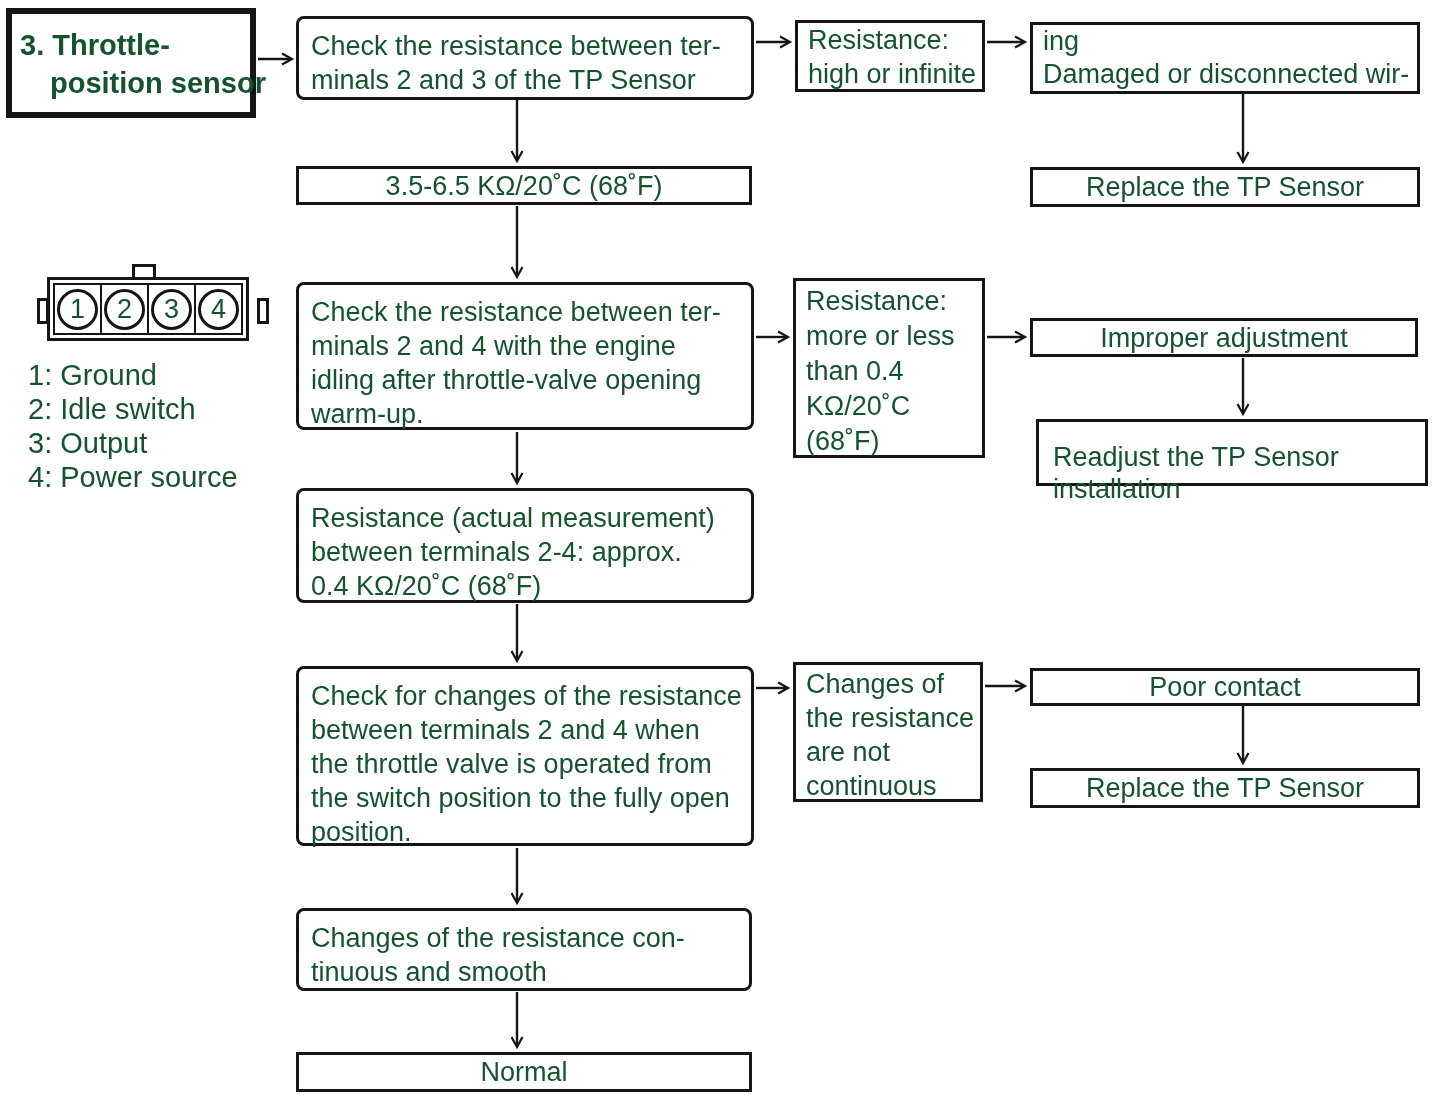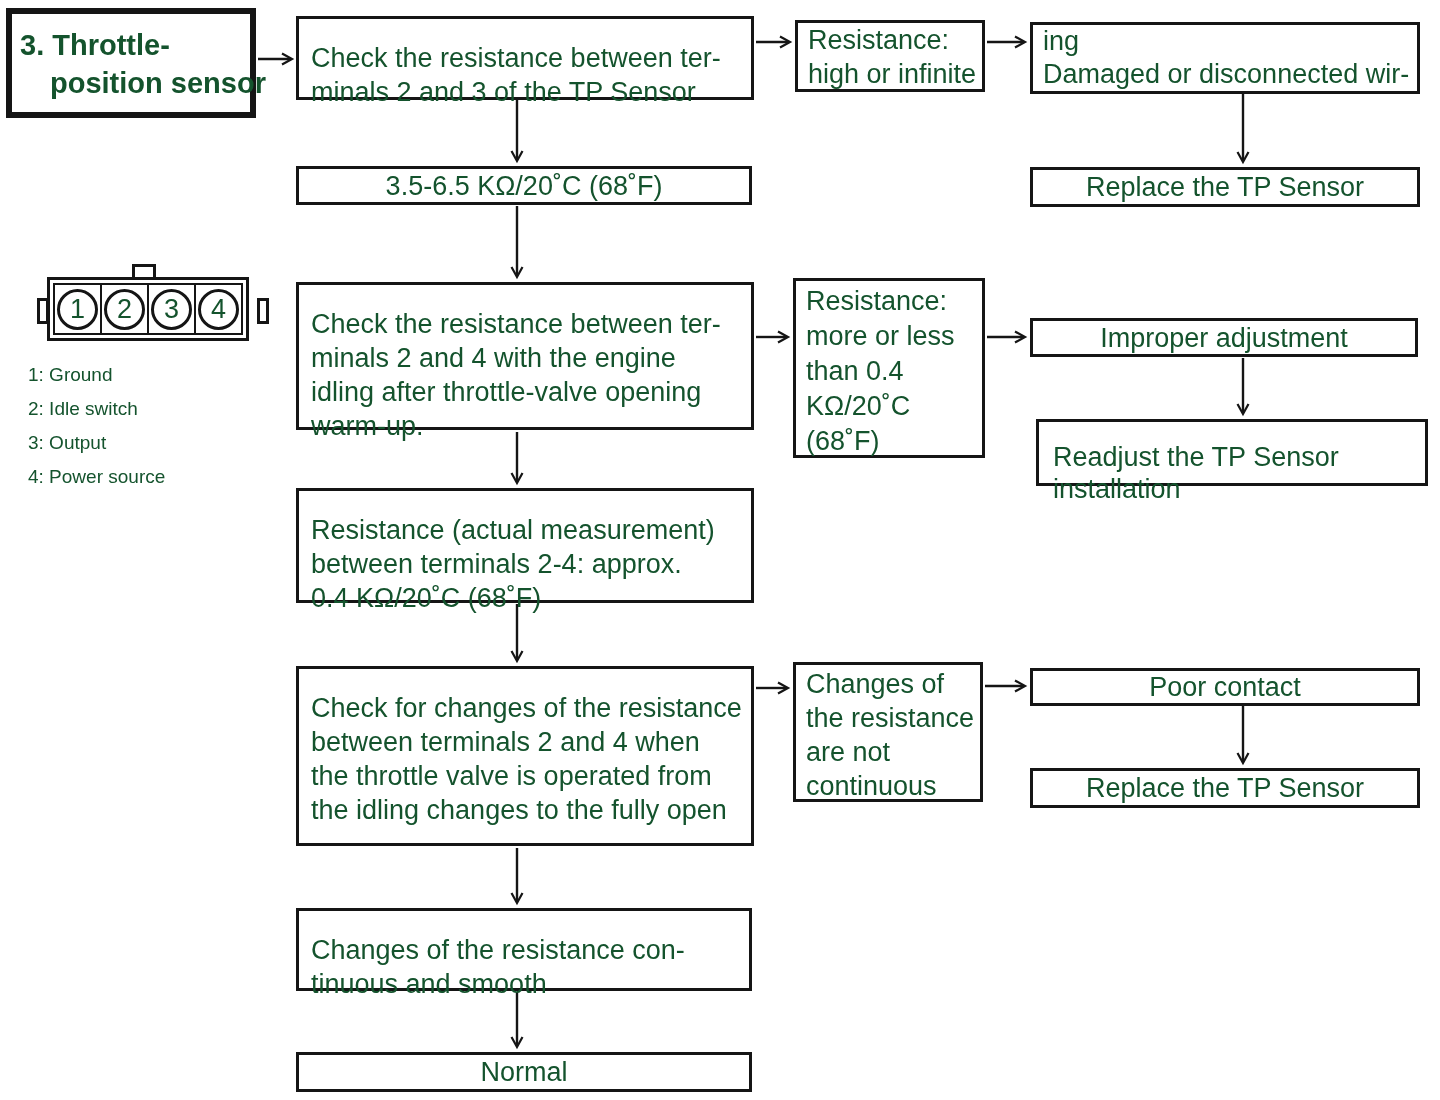--- a/index.html
+++ b/index.html
@@ -16,21 +16,21 @@
   .box {
     position: absolute;
     border: 3px solid #151515;
     background: #ffffff;
     box-sizing: border-box;
     font-size: 27px;
     line-height: 34px;
     z-index: 2;
   }
   .box .ln { white-space: nowrap; }
-  .pad { padding: 22px 12px; }
+  .pad { padding: 10px 12px; border-radius: 8px; }
   .center {
     display: flex;
     flex-direction: column;
     align-items: center;
     justify-content: center;
     text-align: center;
   }
   .leftpad { padding: 19px 14px; line-height: 32px; margin-left: 8px; }
   .title-box {
     border-width: 6px;
@@ -42,21 +42,21 @@
   .title-box .ln2 { text-indent: 30px; }
   .caption {
     position: absolute;
     text-align: center;
     font-size: 27px;
     line-height: 33px;
     z-index: 2;
   }
   .legend {
     position: absolute;
-    font-size: 19px;
+    font-size: 29px;
     line-height: 34px;
     z-index: 2;
   }
   
   .connector { position: absolute; width: 216px; height: 82px; z-index: 2; }
   .conn-tab-top {
     position: absolute; left: 88px; top: 0; width: 24px; height: 16px;
     border: 3px solid #151515; background: #ffffff; box-sizing: border-box;
   }
   .conn-outer {
@@ -200,21 +200,22 @@
   <div class="box pad" style="left:296px;top:488px;width:458px;height:115px;">
     <div class="ln">Resistance (actual measurement)</div>
     <div class="ln">between terminals 2-4: approx.</div>
     <div class="ln">0.4 KΩ/20˚C (68˚F)</div>
   </div>
 
   <div class="box pad" style="left:296px;top:666px;width:458px;height:180px;">
     <div class="ln">Check for changes of the resistance</div>
     <div class="ln">between terminals 2 and 4 when</div>
     <div class="ln">the throttle valve is operated from</div>
-    <div class="ln">the idling changes to the fully open</div>
+    <div class="ln">the switch position to the fully open</div>
+    <div class="ln">position.</div>
   </div>
 
   <div class="box" style="left:793px;top:662px;width:190px;height:140px;padding:2px 10px;">
     <div class="ln">Changes of</div>
     <div class="ln">the resistance</div>
     <div class="ln">are not</div>
     <div class="ln">continuous</div>
   </div>
 
   <div class="box center" style="left:1030px;top:668px;width:390px;height:38px;">

